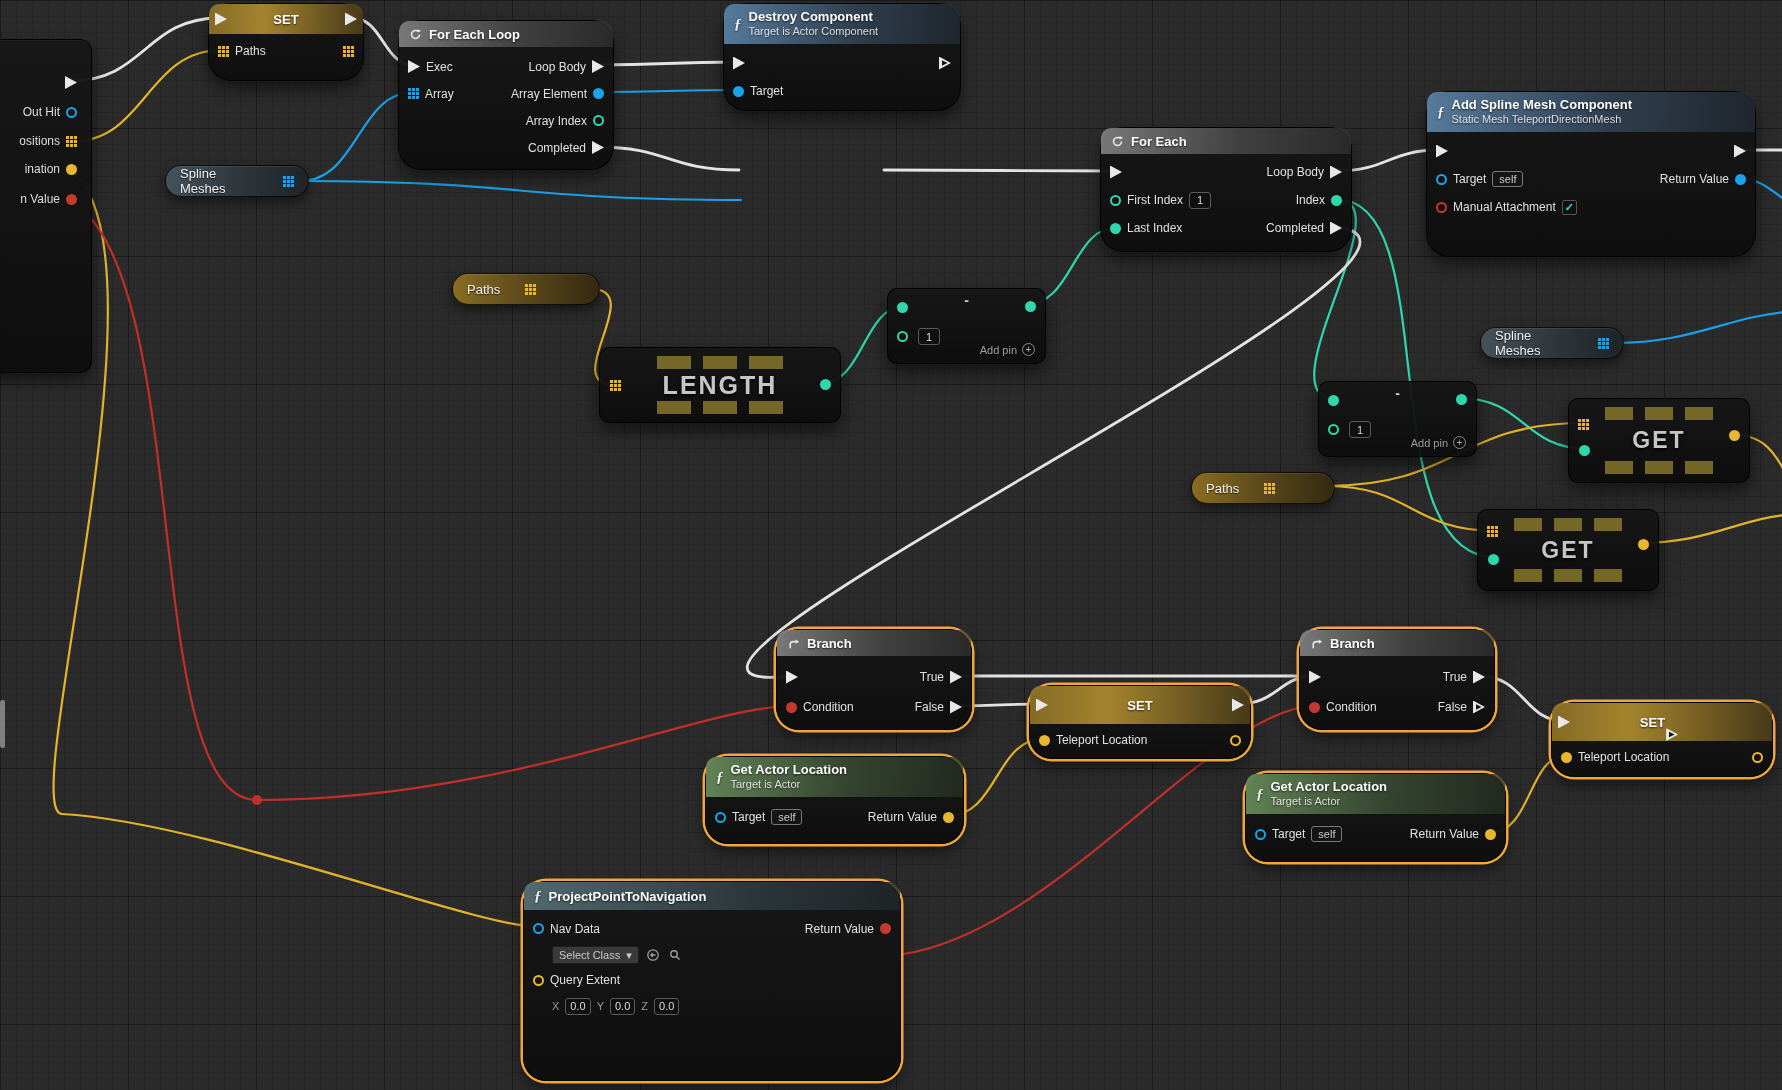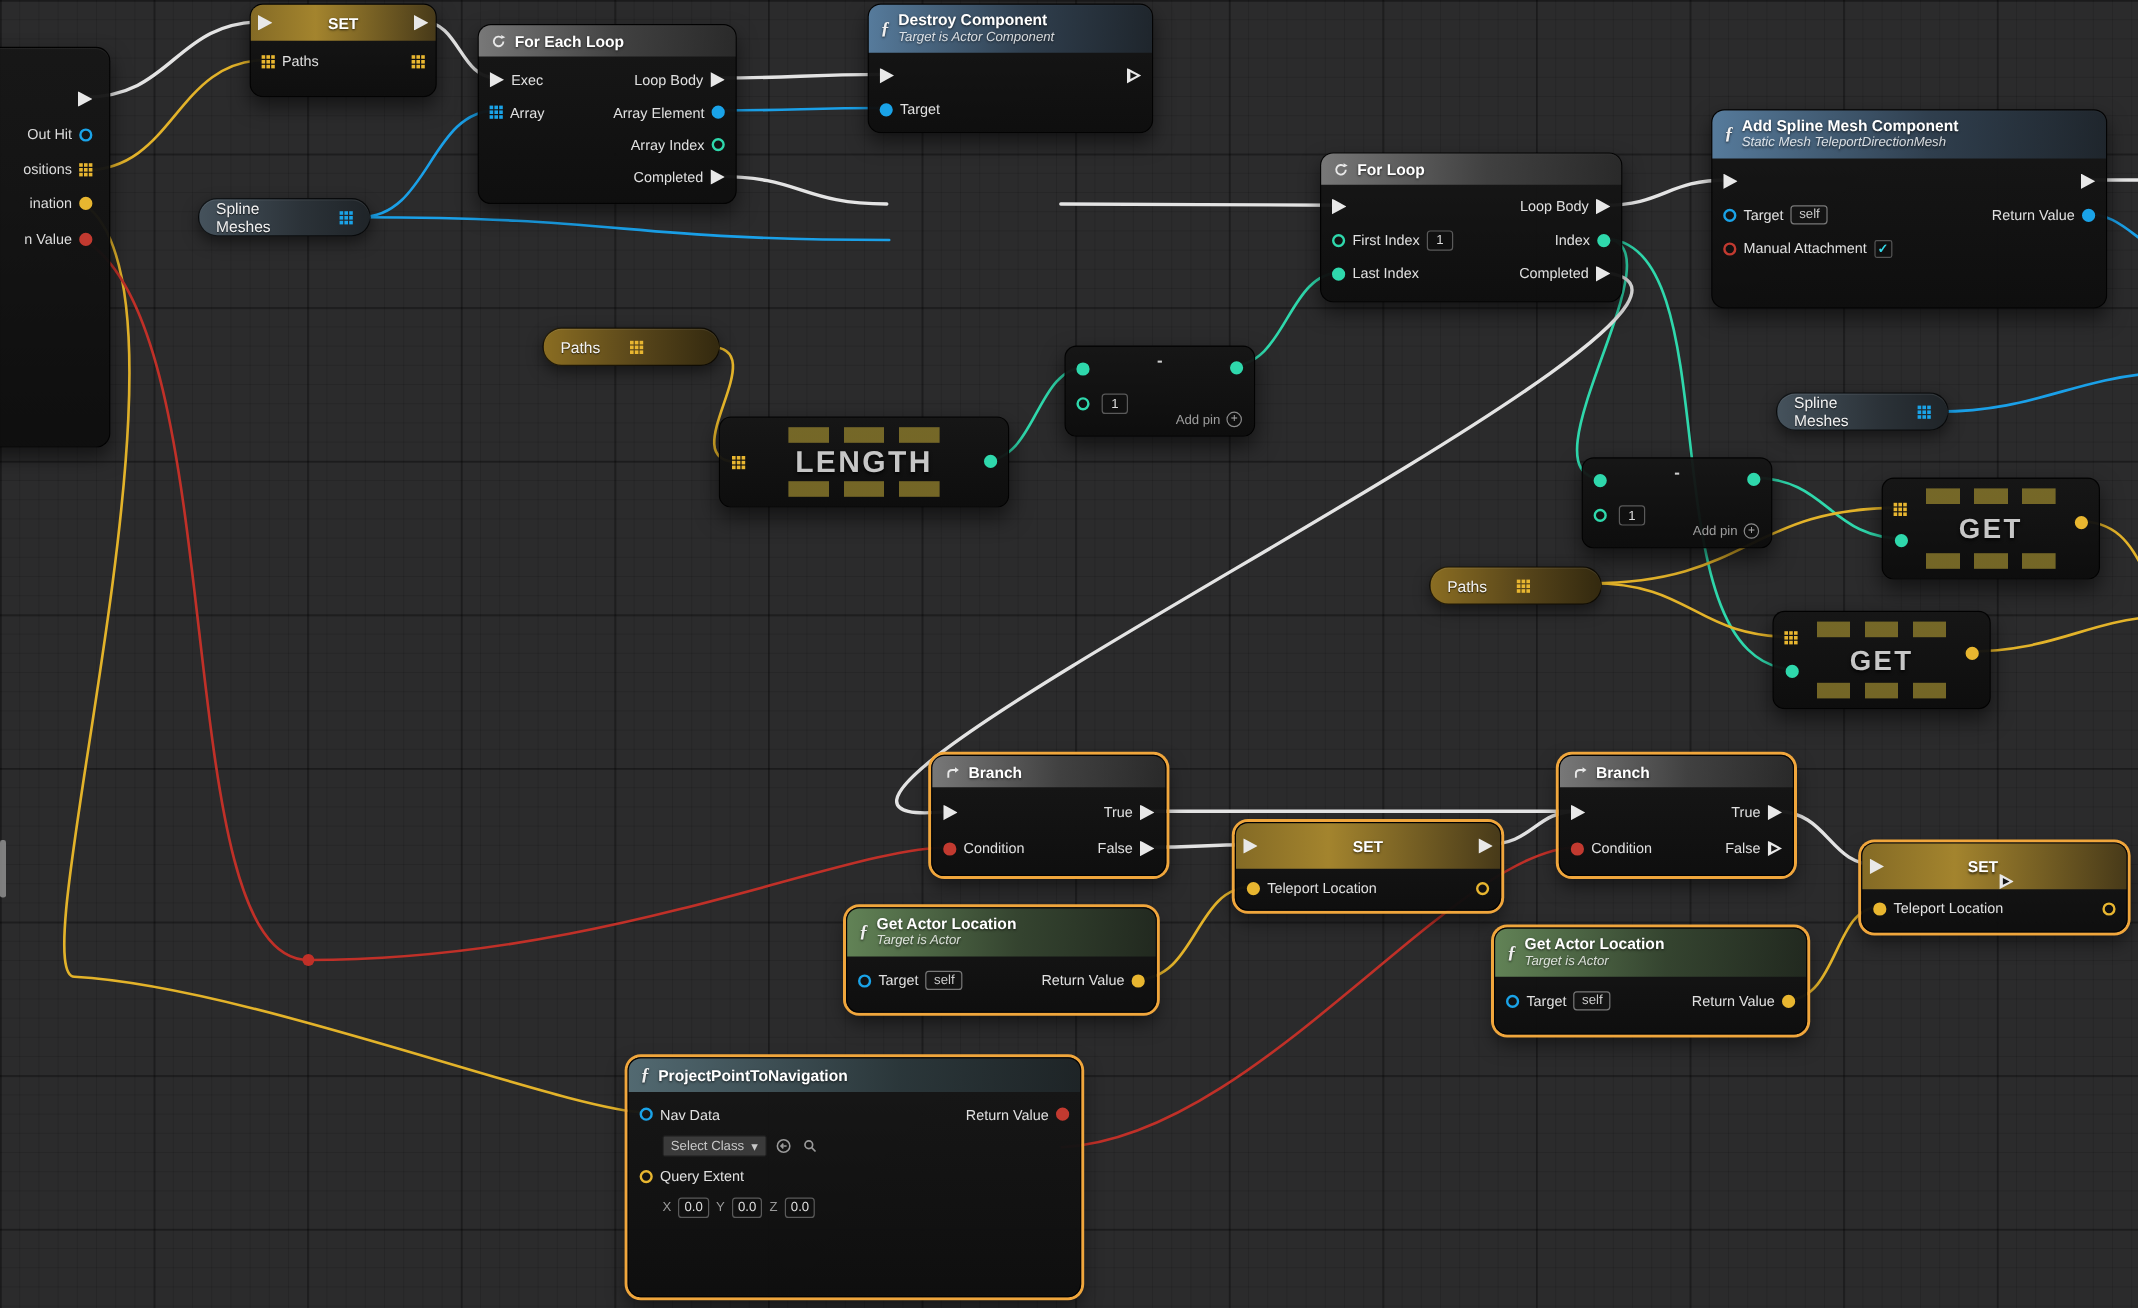--- a/index.html
+++ b/index.html
@@ -6,28 +6,28 @@
   body{background:#1e1e1e;font-family:"Liberation Sans",sans-serif}
   .canvas{position:relative;width:1782px;height:1090px;overflow:hidden;background-color:#2b2b2c;
     background-image:
       linear-gradient(rgba(0,0,0,.28) 1.5px,transparent 1.5px),
       linear-gradient(90deg,rgba(0,0,0,.28) 1.5px,transparent 1.5px),
       linear-gradient(rgba(0,0,0,.12) 1px,transparent 1px),
       linear-gradient(90deg,rgba(0,0,0,.12) 1px,transparent 1px);
     background-size:128px 128px,128px 128px,16px 16px,16px 16px;}
   svg.wires{position:absolute;left:0;top:0;z-index:2;pointer-events:none}
   .node{position:absolute;z-index:3;background:linear-gradient(rgba(23,23,23,.97),rgba(14,14,14,.97));
-    border:1px solid rgba(0,0,0,.85);border-radius:11px;color:#dcdcdc;
+    border:1px solid rgba(0,0,0,.85);border-radius:23px;color:#dcdcdc;
     box-shadow:0 8px 16px rgba(0,0,0,.5),inset 0 1px 0 rgba(255,255,255,.05)}
   .sel{box-shadow:0 0 0 2.5px #f0a63c,0 8px 16px rgba(0,0,0,.5)}
   .hdr{position:relative;display:flex;align-items:center;gap:7px;height:26px;padding:0 10px;
     border-radius:10px 10px 0 0;font-size:13px;font-weight:bold;color:#fff;text-shadow:0 1px 2px rgba(0,0,0,.7)}
   .hdr2{height:40px}
   .hcol{display:flex;flex-direction:column;line-height:1.25}
-  .sub{font-size:11px;font-weight:normal;font-style:italic;opacity:.8}
+  .sub{font-size:11px;font-weight:normal;opacity:.8}
   .hdr-blue{background:linear-gradient(90deg,rgba(88,126,160,.97),rgba(52,70,88,.85) 55%,rgba(34,43,52,.75))}
   .hdr-green{background:linear-gradient(90deg,rgba(100,134,88,.97),rgba(58,76,52,.85) 55%,rgba(38,48,35,.75))}
   .hdr-gray{background:linear-gradient(90deg,rgba(125,125,125,.95),rgba(75,75,75,.8) 55%,rgba(50,50,50,.7))}
   .hdr-gold{background:linear-gradient(90deg,rgba(138,111,38,.95),rgba(171,138,47,.95) 35%,rgba(84,67,26,.8))}
   .hdr-steel{background:linear-gradient(90deg,rgba(84,108,116,.97),rgba(46,60,64,.85) 60%,rgba(32,40,43,.78))}
   .hdr-c{justify-content:center}
   .fn{font-family:"Liberation Serif",serif;font-style:italic;font-weight:bold;font-size:15px;color:#f0f0f0}
   .rows{padding:5px 0 7px}
   .row{display:flex;align-items:center;height:28px;padding:0 9px;font-size:12px;color:#e0e0e0}
   .h30 .row{height:30px}
@@ -241,21 +241,21 @@
     <span class="pg c-blue"></span>
   </div>
 
 
   <div class="node" style="left:1100px;top:127px;width:252px;height:125px">
     <div class="hdr hdr-gray">
       <svg class="hico" viewBox="0 0 14 14" width="13" height="13">
         <path d="M11.3 7a4.3 4.3 0 1 1-1.2-3" stroke="#e8e8e8" stroke-width="1.7" fill="none"></path>
         <path d="M9.2 1.2 9.8 4.6 13 3.2z" fill="#e8e8e8"></path>
         </svg>
-      <span>For Loop</span>
+      <span>For Each</span>
     </div>
     <div class="rows" style="padding-top:4px">
       <div class="row">
         <span class="l">
             <span class="pe"></span>
           </span>
         <span class="r">
             <span>Loop Body</span>
           <span class="pe"></span>
           </span>

